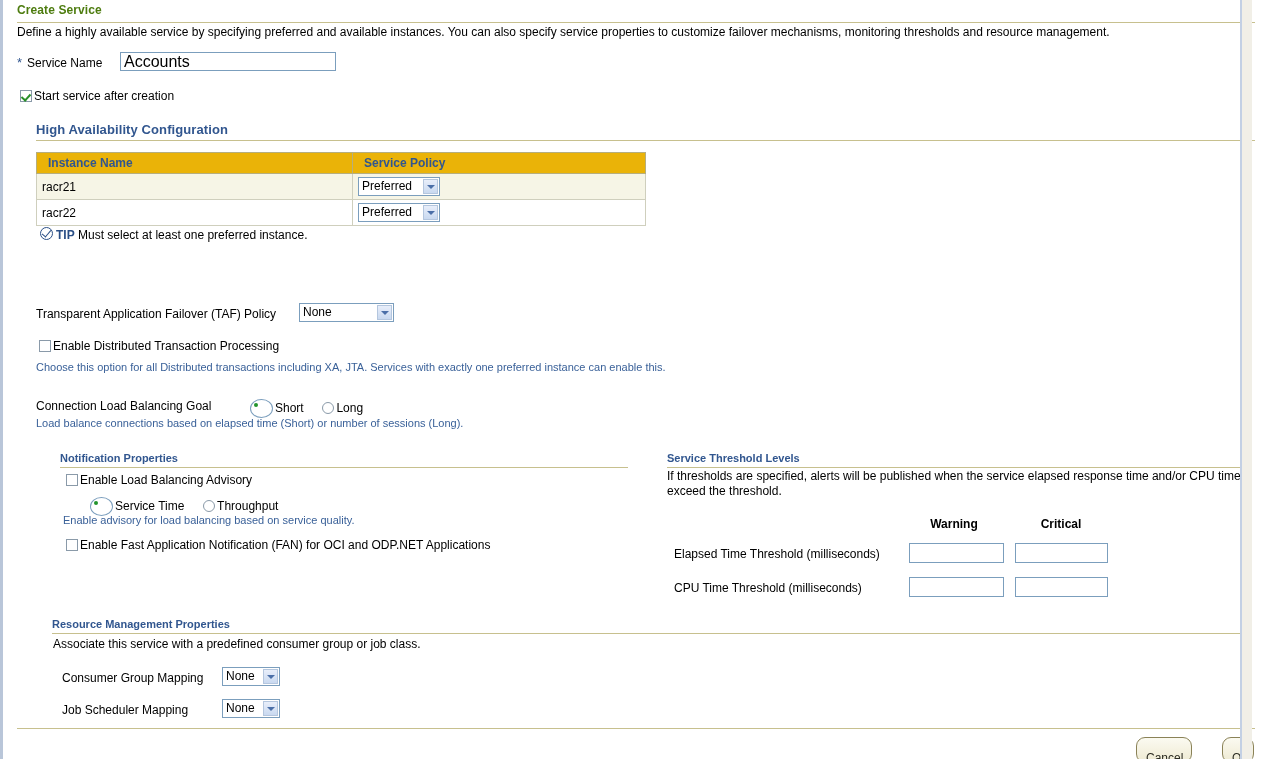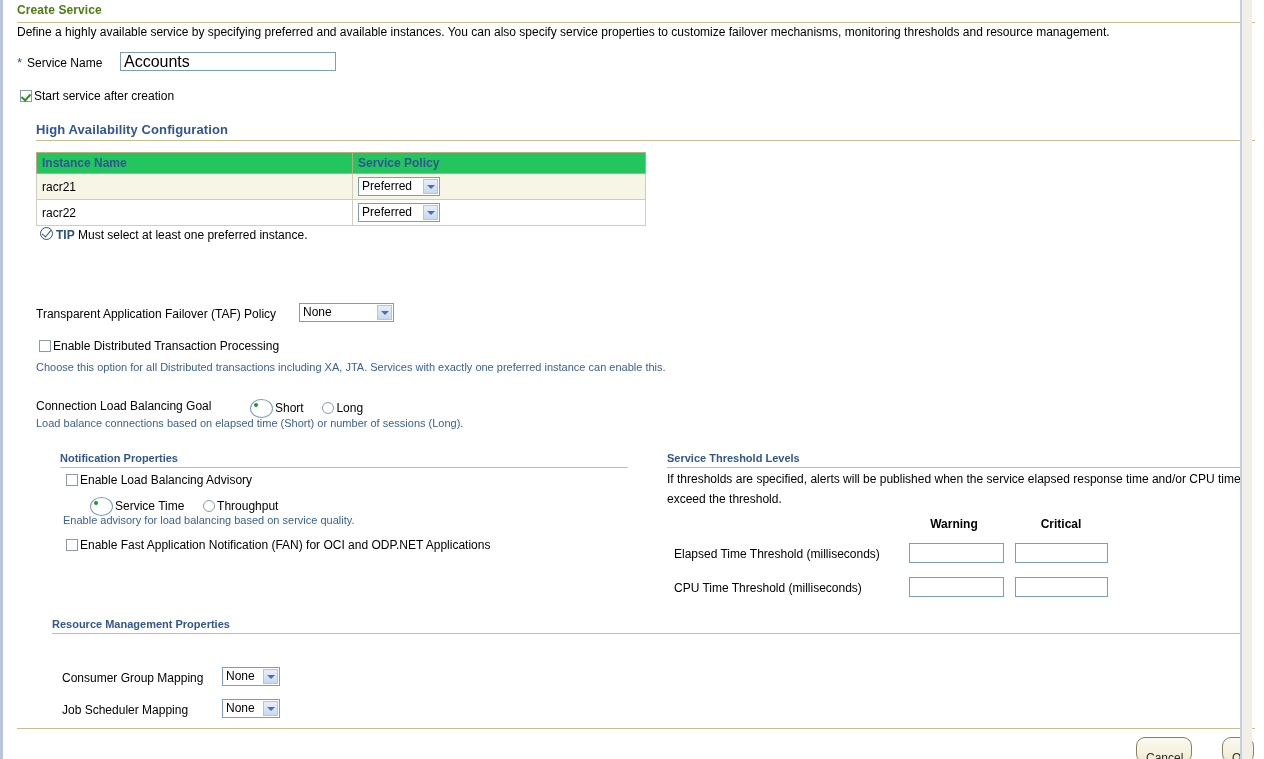--- a/index.html
+++ b/index.html
@@ -165,26 +165,26 @@
 
   
   .ha-table {
     position: absolute;
     left: 30px; top: 152px;
     width: 610px;
     border-collapse: collapse;
     font-size: 12px;
   }
   .ha-table th {
-    background: #22c55e;
+    background: #eab308;
     color: #31568f;
     font-size: 12px;
     font-weight: bold;
     text-align: left;
-    padding: 3px 5px;
+    padding: 3px 11px;
     border: 1px solid #b6ae7d;
     height: 14px;
   }
   .ha-table td {
     padding: 3px 5px;
     border: 1px solid #cfcfbd;
     height: 18px;
     vertical-align: middle;
   }
   .ha-table tr.r-odd td { background: #f6f5e6; }
@@ -390,37 +390,38 @@
     <div class="hint" style="position:absolute; left:57px; top:514px;">Enable advisory for load balancing based on service quality.</div>
 
     <div style="position:absolute; left:60px; top:538px; font-size:12px; white-space:nowrap;">
       <span class="cbox"></span><span style="margin-left:2px;">Enable Fast Application Notification (FAN) for OCI and ODP.NET Applications</span>
     </div>
 
     <div class="sec" style="left:661px; top:452px; width:575px;">
       <div class="sub-title">Service Threshold Levels</div>
       <div class="sec-rule" style="margin-top:3px;"></div>
     </div>
-    <div style="position:absolute; left:661px; top:469px; width:575px; font-size:12px; line-height:20px;">If thresholds are specified, alerts will be published when the service elapsed response time and/or CPU time exceed the threshold.</div>
+    <div style="position:absolute; left:661px; top:469px; width:575px; font-size:12px; line-height:15px;">If thresholds are specified, alerts will be published when the service elapsed response time and/or CPU time exceed the threshold.</div>
 
     <div class="col-head" style="position:absolute; left:900px; top:517px; width:96px;">Warning</div>
     <div class="col-head" style="position:absolute; left:1005px; top:517px; width:100px;">Critical</div>
 
     <div class="row-lbl" style="position:absolute; left:668px; top:547px;">Elapsed Time Threshold (milliseconds)</div>
     <input class="tbox" style="position: absolute; left: 903px; top: 543px; width: 95px; height: 20px;" type="text" value="">
     <input class="tbox" style="position: absolute; left: 1009px; top: 543px; width: 93px; height: 20px;" type="text" value="">
 
     <div class="row-lbl" style="position:absolute; left:668px; top:581px;">CPU Time Threshold (milliseconds)</div>
     <input class="tbox" style="position: absolute; left: 903px; top: 577px; width: 95px; height: 20px;" type="text" value="">
     <input class="tbox" style="position: absolute; left: 1009px; top: 577px; width: 93px; height: 20px;" type="text" value="">
 
     <div class="sec" style="left:46px; top:618px; width:1190px;">
       <div class="sub-title">Resource Management Properties</div>
       <div class="sec-rule" style="margin-top:3px;"></div>
     </div>
+    <div style="position:absolute; left:47px; top:637px; font-size:12px; white-space:nowrap;">Associate this service with a predefined consumer group or job class.</div>
 
     <div class="row-lbl" style="position:absolute; left:56px; top:671px;">Consumer Group Mapping</div>
     <span class="sel" style="position:absolute; left:216px; top:667px; width:58px;"><span>None</span><span class="arw"></span></span>
 
     <div class="row-lbl" style="position:absolute; left:56px; top:703px;">Job Scheduler Mapping</div>
     <span class="sel" style="position:absolute; left:216px; top:699px; width:58px;"><span>None</span><span class="arw"></span></span>
 
     <div class="foot-rule"></div>
     <div class="btn" id="btn-cancel">Cancel</div>
     <div class="btn" id="btn-ok">OK</div>

